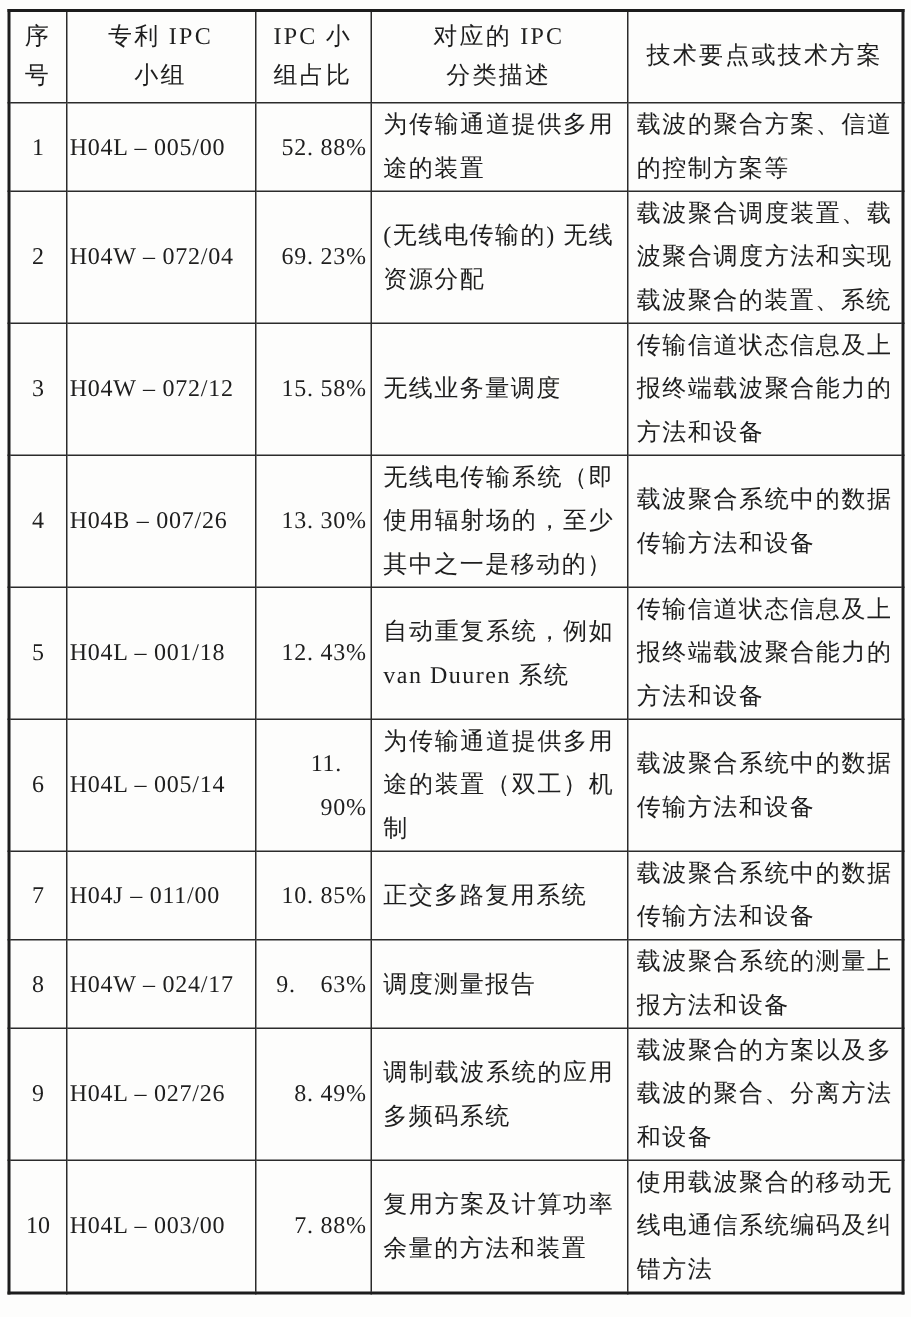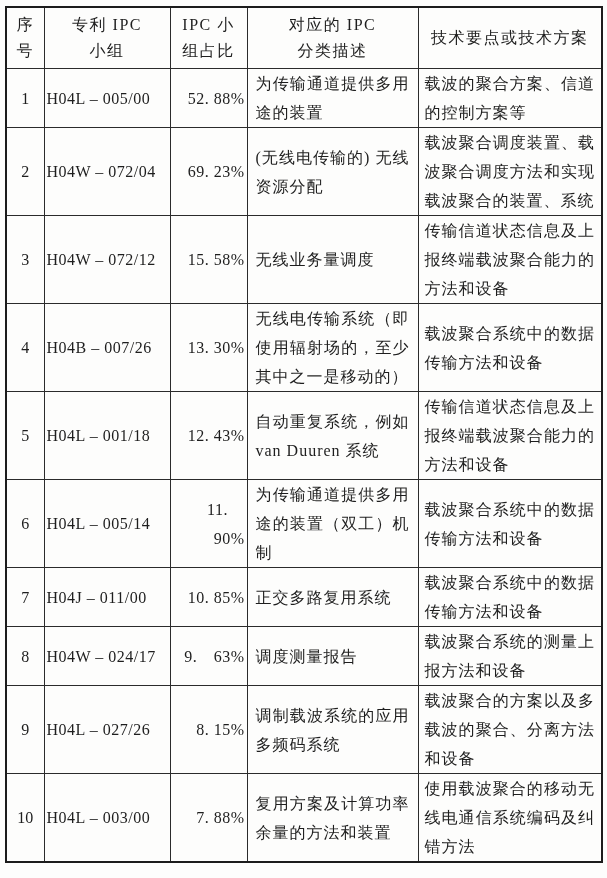--- a/index.html
+++ b/index.html
@@ -145,21 +145,21 @@
       <tr>
         <td class="c-no">8</td>
         <td class="c-ipc">H04W – 024/17</td>
         <td class="c-pct">9. 63%</td>
         <td class="c-desc">调度测量报告</td>
         <td class="c-tech">载波聚合系统的测量上报方法和设备</td>
       </tr>
       <tr>
         <td class="c-no">9</td>
         <td class="c-ipc">H04L – 027/26</td>
-        <td class="c-pct">8. 15%</td>
+        <td class="c-pct">8. 49%</td>
         <td class="c-desc">调制载波系统的应用多频码系统</td>
         <td class="c-tech">载波聚合的方案以及多载波的聚合、分离方法和设备</td>
       </tr>
       <tr>
         <td class="c-no">10</td>
         <td class="c-ipc">H04L – 003/00</td>
         <td class="c-pct">7. 88%</td>
         <td class="c-desc">复用方案及计算功率余量的方法和装置</td>
         <td class="c-tech">使用载波聚合的移动无线电通信系统编码及纠错方法</td>
       </tr>

